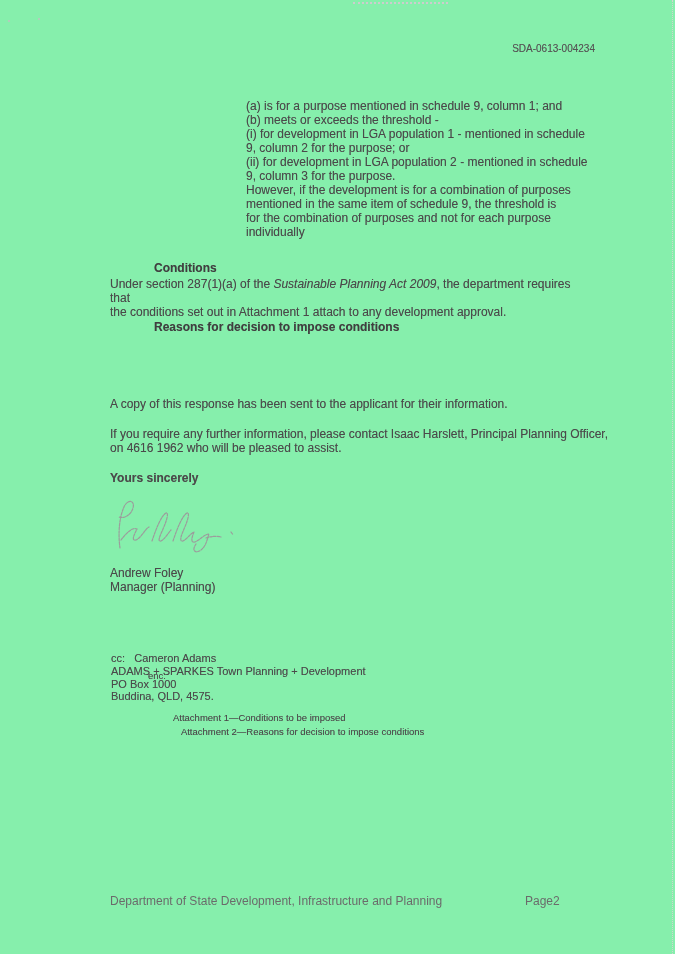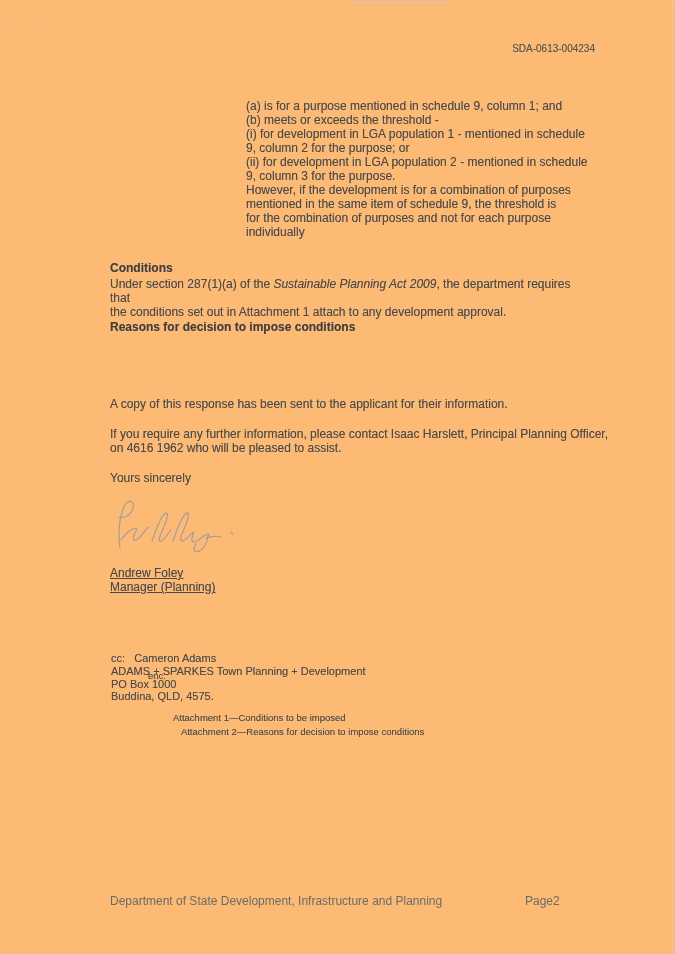--- a/index.html
+++ b/index.html
@@ -1,30 +1,30 @@
 <!DOCTYPE html>
 <html><head>
 <meta charset="utf-8">
 <style>
   html,body{margin:0;padding:0;background:#e9e9e9;}
   .page{
     position:relative;
     width:675px;height:954px;
     margin:0 auto;
-    background:#fdba74;
+    background:#86efac;
     font-family:"Liberation Sans",sans-serif;
     color:#4a4a4a;
     overflow:hidden;
     text-shadow:0 0 0.6px rgba(95,95,95,0.55);
   }
   .abs{position:absolute;}
   .body-text{font-size:12px;line-height:14px;}
   .pre{white-space:pre-line;}
   .prew{white-space:pre-wrap;margin-top:42px;}
-  .heading{font-weight:bold;color:#3f3f3f;}
+  .heading{font-weight:bold;color:#3f3f3f;margin-left:44px;}
   .italic{font-style:italic;}
   .ref{font-size:10px;color:#555;}
   .cc{font-size:11px;line-height:12.8px;}
   .enc{font-size:9.5px;line-height:13.5px;display:flex;gap:7px;}
   .footer{font-size:12px;color:#6b6b6b;text-shadow:none;}
   .artifact-top{border-top:2px dotted #cdcdcd;width:95px;height:0;}
   .artifact-right{border-left:1px dotted #d2d2d2;width:0;height:954px;}
   .speck{width:2px;height:2px;background:#c2c2c2;border-radius:50%;}
   .sig svg{display:block;}
 </style>
@@ -53,36 +53,36 @@
 
   <div class="abs body-text heading" style="left:110px;top:261px;">Conditions</div>
   <div class="abs body-text pre" style="left:110px;top:277px;width:478px;"><span>Under section 287(1)(a) of the </span><span class="italic">Sustainable Planning Act 2009</span><span>, the department requires that
 the conditions set out in Attachment 1 attach to any development approval.</span></div>
 
   <div class="abs body-text heading" style="left:110px;top:320px;">Reasons for decision to impose conditions</div>
 
   <div class="abs body-text" style="left:110px;top:397px;">A copy of this response has been sent to the applicant for their information.</div>
   <div class="abs body-text pre" style="left:110px;top:427px;">If you require any further information, please contact Isaac Harslett, Principal Planning Officer,
 on 4616 1962 who will be pleased to assist.</div>
-  <div class="abs body-text" style="left:110px;top:471px;">Yours sincerely</div>
+  <div class="abs body-text" style="left:110px;top:471px;font-weight:bold;">Yours sincerely</div>
 
   <div class="abs sig" style="left:106px;top:496px;">
     <svg width="140" height="62" viewBox="0 0 140 62">
       <g fill="none" stroke="#9c9c9c" stroke-width="1.2" stroke-linecap="round" stroke-dasharray="2.5,1.2">
         <path d="M14,52 C12,38 13,20 19,9 C23,3 29,5 27,12 C25,19 18,23 13,21"></path>
         <path d="M15,44 C21,36 27,31 31,33 C28,39 25,45 30,44 C36,41 39,33 43,31"></path>
         <path d="M46,45 C50,33 55,20 60,17 C63,16 61,24 57,33 C54,40 51,46 55,45 C59,43 62,37 65,34"></path>
         <path d="M67,45 C71,33 76,20 81,17 C84,16 82,24 78,33 C75,40 73,46 77,45 C81,43 84,38 88,36 C86,41 84,47 89,46 C95,43 99,38 103,38 C101,44 100,50 95,54 C90,58 85,55 90,48"></path>
         <path d="M100,42 C106,40 111,40 115,41"></path>
         <path d="M125,36 l1.5,2"></path>
       </g>
     </svg>
   </div>
 
-  <div class="abs body-text" style="left:110px;top:566px;text-decoration:underline;">
+  <div class="abs body-text" style="left:110px;top:566px;">
     <div>Andrew Foley</div>
     <div>Manager (Planning)</div>
   </div>
 
   <div class="abs cc prew" style="left:111px;top:610px;">cc:   Cameron Adams
 ADAMS + SPARKES Town Planning + Development
 PO Box 1000
 Buddina, QLD, 4575.</div>
 
   <div class="abs enc" style="left:148px;top:669px;">

